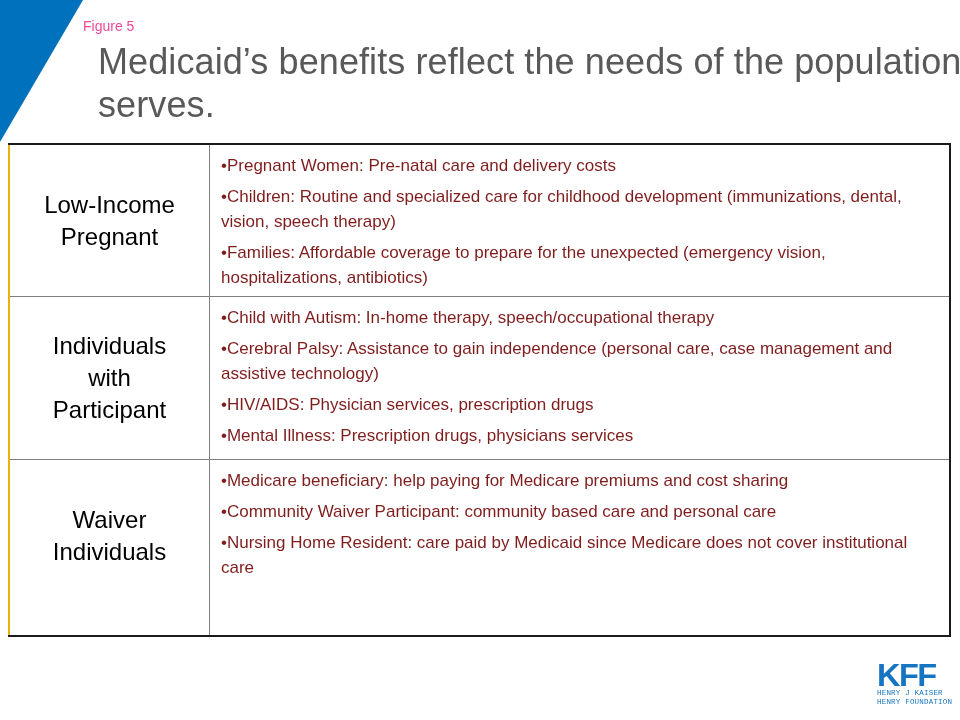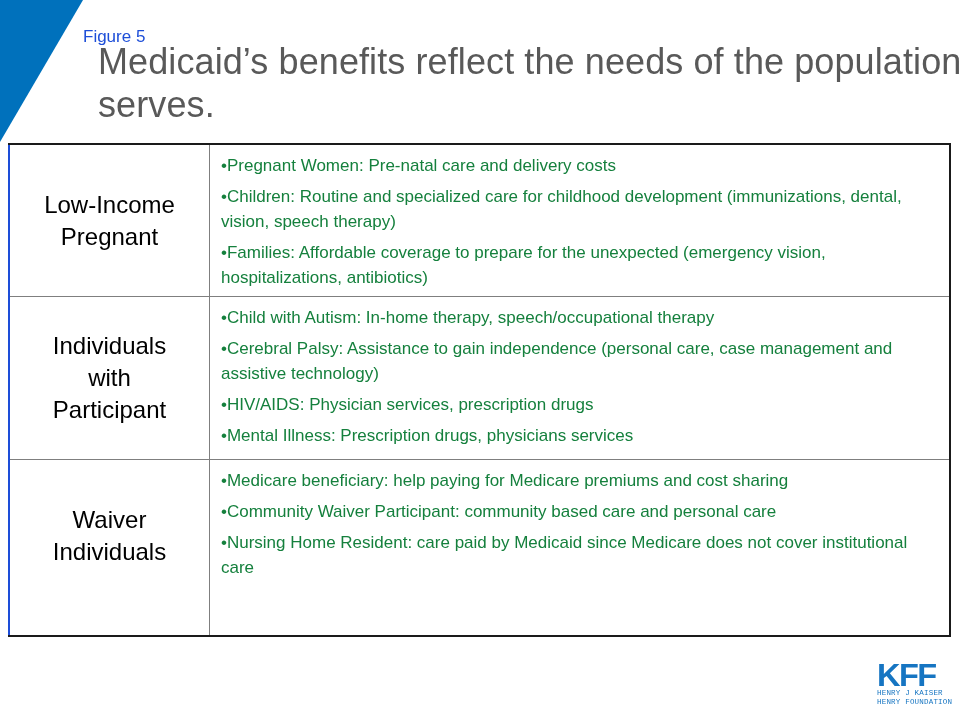--- a/index.html
+++ b/index.html
@@ -1,24 +1,24 @@
 <!DOCTYPE html>
 <html><head>
 <meta charset="utf-8">
 <style>
   html,body{margin:0;padding:0;}
   body{width:960px;height:720px;position:relative;overflow:hidden;background:#ffffff;font-family:"Liberation Sans",sans-serif;}
   .accent{position:absolute;left:0;top:0;width:960px;height:720px;}
-  .fig-label{position:absolute;left:83px;top:27px;font-size:17px;color:#1d4ed8;}
+  .fig-label{position:absolute;left:83px;top:18px;font-size:14px;color:#ec4899;}
   .title{position:absolute;left:58px;top:40px;width:900px;font-size:36px;line-height:43px;color:#595959;letter-spacing:0.1px;margin-left:40px;}
   table.grid{position:absolute;left:8px;top:143px;width:943px;height:487px;border-collapse:collapse;border:2px solid #1a1a1a;table-layout:fixed;}
   table.grid td{border:1.5px solid #7f7f7f;vertical-align:top;padding:0;}
   table.grid tr:first-child td{border-top:2px solid #1a1a1a;}
-  table.grid td.cat{width:199px;vertical-align:middle;text-align:center;font-size:24px;line-height:32px;color:#000;border-left:2px solid #1d4ed8;}
-  table.grid td.items{border-right:2px solid #1a1a1a;padding:8px 8px 0 11px;font-size:17px;line-height:25px;color:#15803d;}
+  table.grid td.cat{width:199px;vertical-align:middle;text-align:center;font-size:24px;line-height:32px;color:#000;border-left:2px solid #eab308;}
+  table.grid td.items{border-right:2px solid #1a1a1a;padding:8px 8px 0 11px;font-size:17px;line-height:25px;color:#7f1d1d;}
   table.grid tr:last-child td{border-bottom:2px solid #1a1a1a;}
   .item{margin-bottom:6px;}
   .row1{height:148px;}
   .row2{height:163px;}
   .row3{height:176px;}
   .cat-line{display:block;}
   .logo{position:absolute;left:877px;top:663px;width:66px;}
   .logo-mark{font-family:"Liberation Sans",sans-serif;font-weight:bold;font-size:31px;line-height:26px;color:#1675c2;letter-spacing:-1.5px;transform:scaleX(1.05);transform-origin:left;}
   .logo-sub{font-size:7.5px;line-height:9px;color:#1675c2;letter-spacing:0.2px;white-space:nowrap;font-family:Liberation Mono, monospace;}
 </style>

